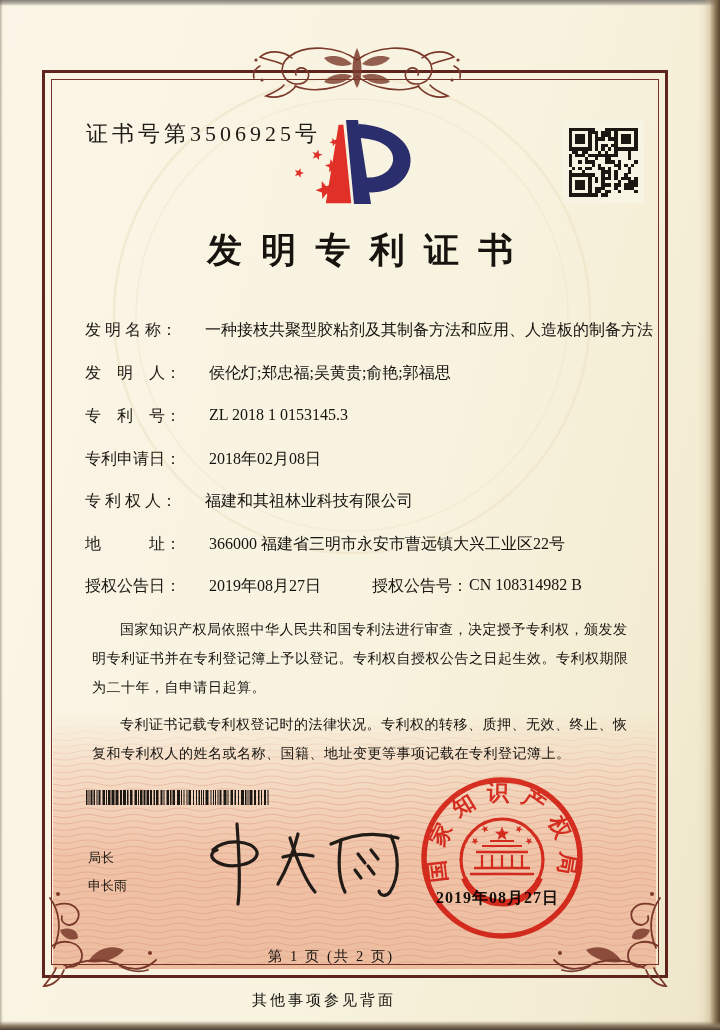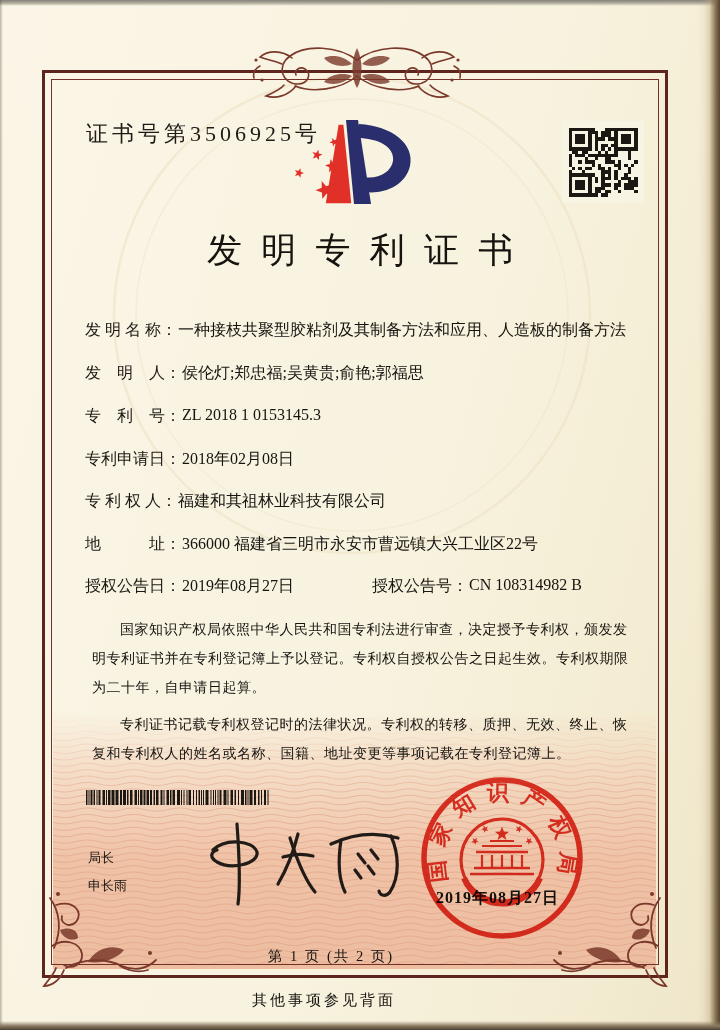--- a/index.html
+++ b/index.html
@@ -30,23 +30,23 @@
   .frame-outer{left:42px;top:70px;width:620px;height:902px;border:3px solid var(--frame-maroon);}
   .frame-inner{left:51px;top:79px;width:606px;height:884px;border:1px solid #73312a;}
   
   .watermark{left:0;top:0;}
   
   .pink-band{left:53px;top:712px;width:603px;height:257px;
     background:linear-gradient(180deg,rgba(241,195,170,0) 0%,rgba(241,195,170,.45) 22%,var(--band-pink) 58%,#edbda0 100%);}
   .pink-band svg{position:absolute;left:0;top:0;}
   
   .cert-no{left:86px;top:119px;font-size:22px;letter-spacing:4px;color:#1f1a15;}
-  .title{left:0;top:227px;width:720px;text-align:center;font-size:35px;font-weight:normal;
+  .title{left:0;top:227px;width:720px;text-align:center;font-size:35px;font-weight:bold;
     letter-spacing:.55em;text-indent:.55em;color:#17130f;}
-  .row{left:85px;display:flex;align-items:flex-start;font-size:16px;white-space:nowrap;}
+  .row{left:85px;display:flex;align-items:flex-start;font-size:16px;white-space:nowrap;gap:27px;}
   .row .lbl{color:#1d1813;}
   .row .val{margin-left:1px;color:#17130f;}
   .row .pair2{position:absolute;left:287px;display:flex;white-space:nowrap;}
   .paras{left:84px;top:607px;width:561px;font-size:14px;line-height:29px;color:#17130f;}
   .paras p{margin:8px;text-indent:28px;letter-spacing:.5px;}
   .director{left:88px;top:844px;font-family:"Liberation Sans","DejaVu Sans",sans-serif;
     font-size:13px;font-weight:400;line-height:28px;color:#1b1611;}
   .seal-date{left:436px;top:888px;width:150px;font-size:16px;font-weight:bold;letter-spacing:1px;color:#15110d;}
   .page-indicator{left:231px;top:947px;width:200px;text-align:center;font-size:14.5px;letter-spacing:2px;color:#17130f;}
   .footer-note{left:0;top:991px;width:648px;text-align:center;font-size:15px;letter-spacing:3px;color:#17130f;}

